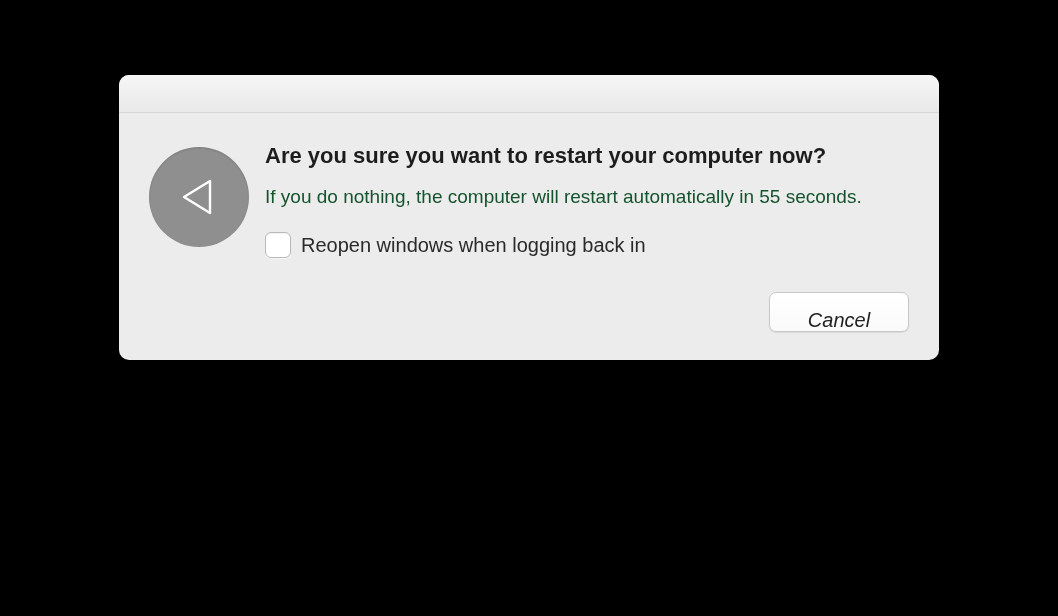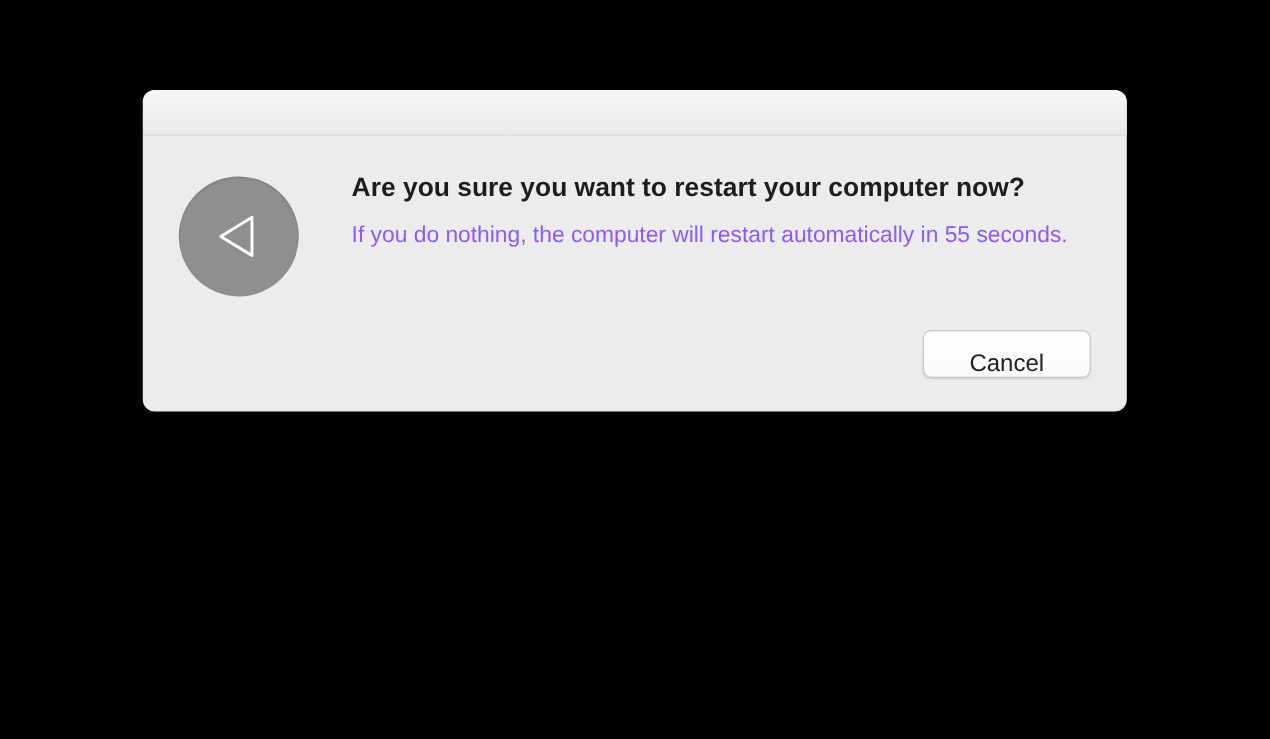--- a/index.html
+++ b/index.html
@@ -25,21 +25,21 @@
       overflow: hidden;
     }
     .titlebar {
       height: 38px;
       background: linear-gradient(to bottom, #f6f6f6, #e9e9e9);
       border-bottom: 1px solid #d6d6d6;
     }
     .content {
       display: flex;
       padding: 28px 22px 10px 30px;
-      gap: 44px;
+      gap: 16px;
     }
     .icon-col {
       flex: 0 0 auto;
       width: 100px;
       display: flex;
       justify-content: center;
       align-items: flex-start;
       padding-top: 6px;
     }
     .restart-badge {
@@ -64,21 +64,21 @@
     .heading {
       font-size: 22px;
       font-weight: 700;
       line-height: 1.35;
       color: #1d1d1d;
       margin-bottom: 12px;
     }
     .subtext {
       font-size: 19px;
       line-height: 1.45;
-      color: #8b5cf6;
+      color: #14532d;
       margin-bottom: 22px;
     }
     .checkbox-row {
       display: flex;
       align-items: center;
       gap: 10px;
       margin-bottom: 6px;
     }
     .checkbox {
       width: 26px;
@@ -103,20 +103,21 @@
     }
     .btn {
       min-width: 140px;
       height: 40px;
       border-radius: 7px;
       font-size: 20px;
       font-family: inherit;
       border: 1px solid #c8c8c8;
       cursor: pointer;
       padding: 16px 22px;
+      font-style: italic;
     }
     .btn-cancel {
       background: linear-gradient(to bottom, #ffffff, #fafafa);
       color: #222;
       box-shadow: 0 1px 1px rgba(0,0,0,0.08);
     }
     .btn-primary {
       background: linear-gradient(to bottom, #5ea6f7, #2f7cf6);
       color: #fff;
       border: 1px solid #2b6fe0;
@@ -135,19 +136,23 @@
         <svg viewBox="0 0 44 44" fill="none" stroke="#ffffff" stroke-width="2.4" stroke-linejoin="round" stroke-linecap="round">
           <polygon points="33,6 33,38 7,22"></polygon>
         </svg>
       </div>
     </div>
 
     <div class="text-col">
       <div class="heading">Are you sure you want to restart your computer now?</div>
       <div class="subtext">If you do nothing, the computer will restart automatically in 55 seconds.</div>
 
+      <div class="checkbox-row">
+        <div class="checkbox"></div>
+        <span class="checkbox-label">Reopen windows when logging back in</span>
+      </div>
     </div>
   </div>
 
   <div class="button-row">
     <button class="btn btn-cancel">Cancel</button>
   </div>
 </div>
 
 </body></html>

